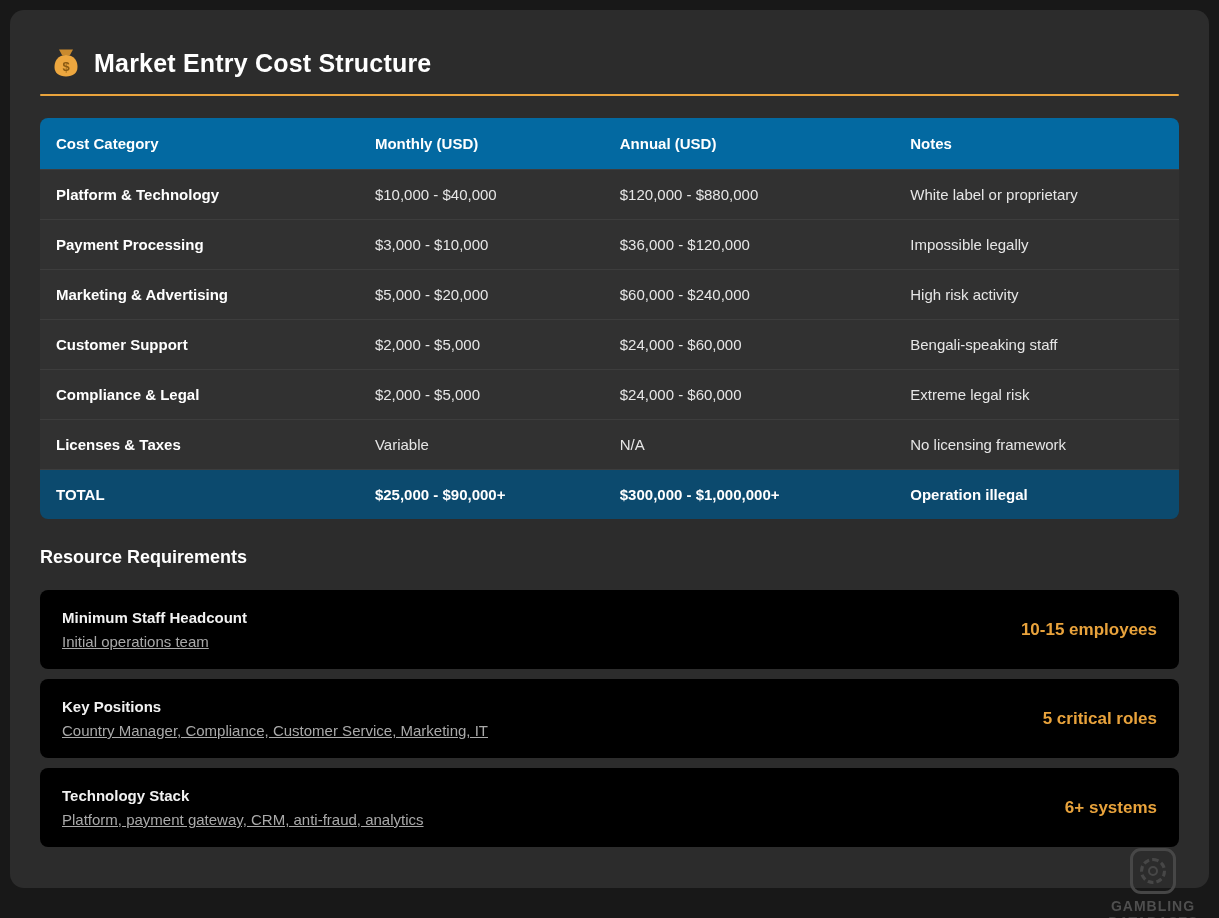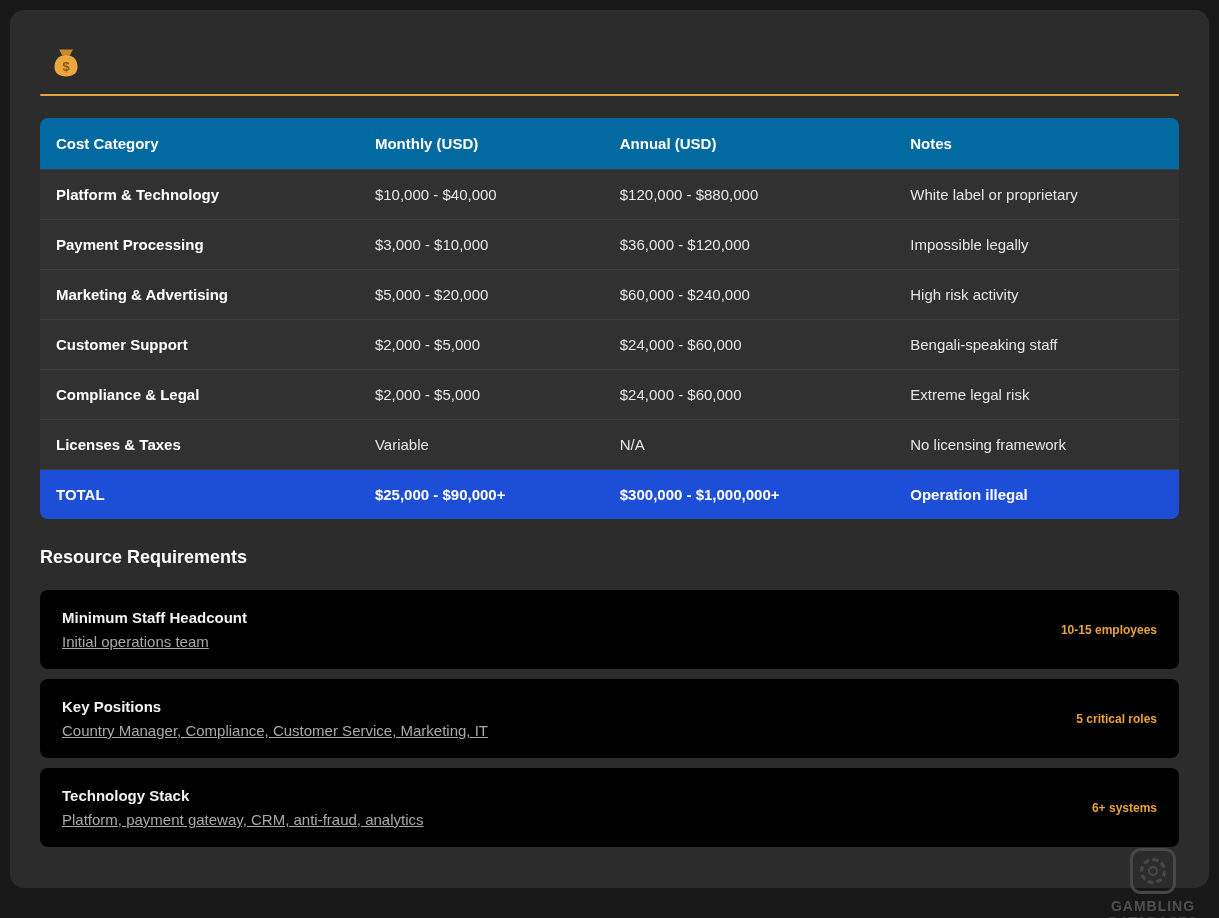--- a/index.html
+++ b/index.html
@@ -59,21 +59,21 @@
     color: #e6e6e6;
     font-size: 15px;
     padding: 16px;
     border-top: 1px solid #3d3d3d;
   }
   tbody td:first-child {
     color: #ffffff;
     font-weight: bold;
   }
   tbody tr.total td {
-    background: #1d4ed8;
+    background: #0c4a6e;
     color: #ffffff;
     font-weight: bold;
   }
   .section-heading {
     color: #ffffff;
     font-size: 18px;
     font-weight: bold;
     margin: 28px 0 22px 0;
   }
   .resource-card {
@@ -92,21 +92,21 @@
     font-weight: bold;
   }
   .resource-subtitle {
     color: #a9a9a9;
     font-size: 15px;
     margin-top: 7px;
     text-decoration: underline;
   }
   .resource-value {
     color: #e9a33c;
-    font-size: 12px;
+    font-size: 17px;
     font-weight: bold;
     white-space: nowrap;
   }
   .watermark {
     position: absolute;
     right: 14px;
     bottom: -12px;
     width: 104px;
     text-align: center;
     z-index: 5;
@@ -155,20 +155,21 @@
 <div class="card">
 
   <div class="card-header">
     <span class="money-icon">
       <svg width="28" height="30" viewBox="0 0 28 30" aria-hidden="true">
         <path d="M10 7 L7 1.5 L21 1.5 L18 7 Z" fill="#c98a2e"></path>
         <path d="M14 7 C 5 7 2.5 14 2.5 19 C 2.5 25 7 28.5 14 28.5 C 21 28.5 25.5 25 25.5 19 C 25.5 14 23 7 14 7 Z" fill="#eda73f"></path>
         <text x="14" y="23" text-anchor="middle" font-size="13" font-weight="bold" fill="#8a5a12" font-family="Liberation Sans, sans-serif">$</text>
       </svg>
     </span>
+    <h1>Market Entry Cost Structure</h1>
   </div>
 
   <div class="divider"></div>
 
   <div class="table-wrap">
     <table>
       <colgroup>
         <col style="width:28%">
         <col style="width:21.5%">
         <col style="width:25.5%">

